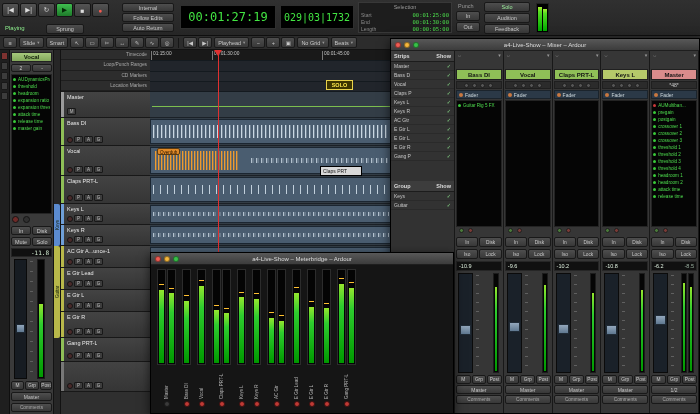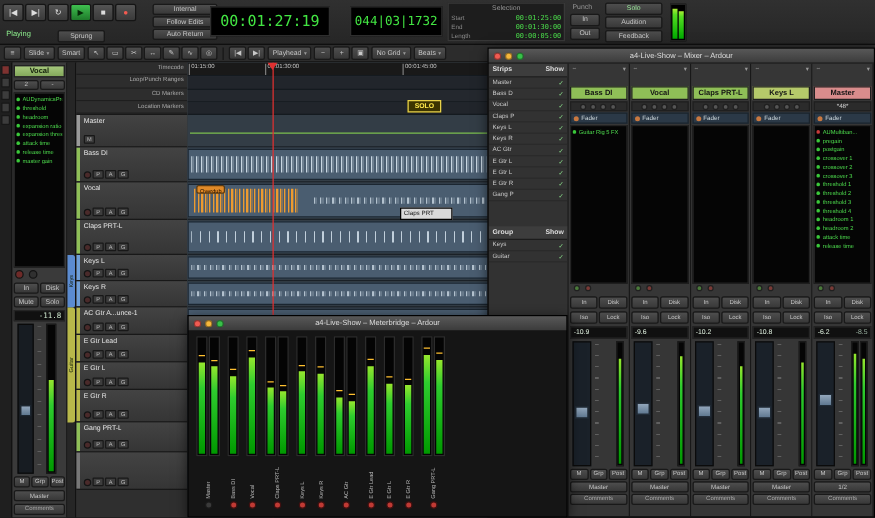--- a/index.html
+++ b/index.html
@@ -12,21 +12,21 @@
 #transport-buttons{position:absolute;left:2px;top:3px;display:flex;gap:1px;}
 .tbtn{width:17px;height:14px;background:linear-gradient(#545454,#3a3a3a);border:1px solid #151515;border-radius:2px;color:#ddd;font-size:6.5px;display:flex;align-items:center;justify-content:center;}
 .tbtn.active{background:linear-gradient(#3fbf4f,#1e7a2a);color:#052a08;}
 .tbtn.rec{color:#f25a50;}
 #playing-label{position:absolute;left:5px;top:25px;color:#8ef08e;font-size:6px;}
 #sprung-btn{position:absolute;left:46px;top:24px;width:38px;height:10px;}
 #internal-btn{position:absolute;left:122px;top:3px;width:52px;height:9px;}
 #follow-edits-btn{position:absolute;left:122px;top:13px;width:52px;height:9px;}
 #auto-return-btn{position:absolute;left:122px;top:23px;width:52px;height:9px;}
 .clock{position:absolute;background:#000;border:1px solid #2e2e2e;color:#42e542;font-family:"DejaVu Sans Mono",monospace;display:flex;align-items:center;justify-content:center;}
-#clock-primary{left:168px;top:5px;width:96px;height:24px;font-size:12px;}
+#clock-primary{left:180px;top:5px;width:96px;height:24px;font-size:12px;}
 #clock-secondary{left:280px;top:5px;width:74px;height:24px;font-size:10px;}
 #selection-box{position:absolute;left:358px;top:2px;width:94px;height:31px;background:#1d1d1d;border:1px solid #383838;padding:1px 2px;}
 .sel-title{font-size:5.5px;color:#999;text-align:center;height:7px;}
 .sel-row{display:flex;justify-content:space-between;height:7px;align-items:center;}
 .sel-label{font-size:5px;color:#8a8a8a;}
 .sel-val{font-size:5.5px;color:#4ce04c;font-family:"DejaVu Sans Mono",monospace;}
 #punch-label{position:absolute;left:458px;top:3px;font-size:5.5px;color:#999;}
 #punch-in{position:absolute;left:456px;top:11px;width:24px;height:10px;}
 #punch-out{position:absolute;left:456px;top:22px;width:24px;height:10px;}
 #solo-btn{position:absolute;left:484px;top:2px;width:46px;height:10px;color:#9ef09e;}
@@ -174,21 +174,21 @@
         <div class="tbtn active">▶</div>
         <div class="tbtn">■</div>
         <div class="tbtn rec">●</div>
       </div>
     <div id="playing-label">Playing</div>
     <div id="sprung-btn" class="btn">Sprung</div>
     <div id="internal-btn" class="btn">Internal</div>
     <div id="follow-edits-btn" class="btn">Follow Edits</div>
     <div id="auto-return-btn" class="btn">Auto Return</div>
     <div id="clock-primary" class="clock">00:01:27:19</div>
-    <div id="clock-secondary" class="clock">044|03|1732</div>
+    <div id="clock-secondary" class="clock">029|03|1732</div>
     <div id="selection-box">
       <div class="sel-title">Selection</div>
       <div class="sel-row">
         <span class="sel-label">Start</span>
         <span class="sel-val">00:01:25:00</span>
       </div>
       <div class="sel-row">
         <span class="sel-label">End</span>
         <span class="sel-val">00:01:30:00</span>
       </div>

